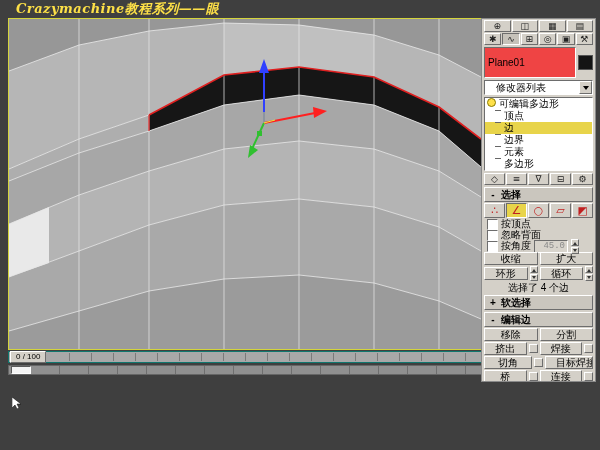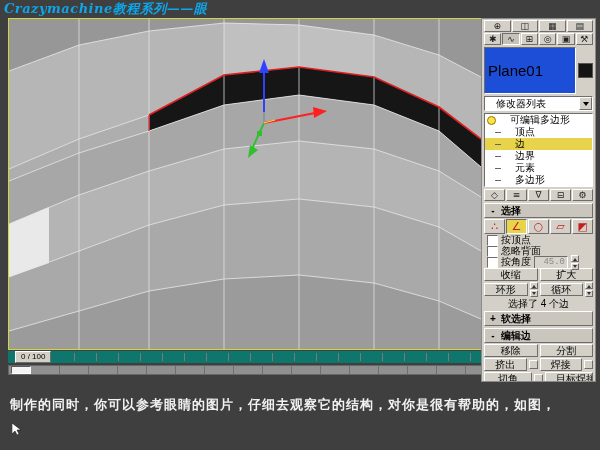--- a/index.html
+++ b/index.html
@@ -2,34 +2,34 @@
 <html><head>
 <meta charset="utf-8">
 <style>
   html,body{margin:0;padding:0;}
   body{
     width:600px;height:450px;position:relative;overflow:hidden;
     background:#3f3f3f;font-family:"Liberation Sans",sans-serif;
   }
   
   .page-title{
-    position:absolute;left:4px;top:0px;height:16px;line-height:16px;
-    color:#0ea5e9;font:italic bold 13px "DejaVu Serif",serif;letter-spacing:.5px;
+    position:absolute;left:16px;top:0px;height:16px;line-height:16px;
+    color:#fde047;font:italic bold 13px "DejaVu Serif",serif;letter-spacing:.5px;
     white-space:nowrap;
   }
   
   .viewport{
     position:absolute;left:8px;top:18px;width:472px;height:330px;
     border:1px solid #d4d43c;background:#8a8a8a;overflow:hidden;
   }
   .viewport svg{display:block;}
   
   .timeslider{
     position:absolute;left:8px;top:351px;width:548px;height:12px;
-    background:#a8a8a8;border:6px solid #0f766e;box-sizing:border-box;
+    background:#a8a8a8;border:1px solid #0f766e;box-sizing:border-box;
     display:flex;align-items:center;
   }
   .ts-handle{
     height:10px;margin-left:1px;padding:0 5px;font-size:8px;line-height:10px;
     background:#d4d0c8;border:1px solid;border-color:#ffffff #6d6d6d #6d6d6d #ffffff;
     color:#000;white-space:nowrap;cursor:pointer;
   }
   .ts-track{
     flex:1;height:8px;margin:0 2px;
     background:repeating-linear-gradient(90deg,transparent 0 21px,#7a7a7a 21px 22px);
@@ -54,41 +54,41 @@
   }
   .icon-row{display:flex;gap:1px;margin:1px 2px;}
   .mini-btn{
     flex:1;height:12px;font-size:9px;line-height:10px;padding:0;
     background:#d4d0c8;border:1px solid;border-color:#ffffff #6d6d6d #6d6d6d #ffffff;
     color:#222;text-align:center;cursor:pointer;font-family:"DejaVu Sans",sans-serif;
   }
   .mini-btn.pressed{border-color:#6d6d6d #ffffff #ffffff #6d6d6d;background:#c6c2ba;}
   .name-row{display:flex;gap:2px;margin:2px 2px;align-items:center;}
   .field{
-    flex:1;height:13px;line-height:13px;padding:16px 3px;background:#1d4ed8;
-    border:1px solid;border-color:#6d6d6d #ffffff #ffffff #6d6d6d;font-size:15px;
+    flex:1;height:13px;line-height:13px;padding:8px 3px;background:#ef4444;
+    border:1px solid;border-color:#6d6d6d #ffffff #ffffff #6d6d6d;font-size:10px;
   }
   .swatch{width:13px;height:13px;background:#141414;border:1px solid #555;cursor:pointer;}
   .combo{
     display:flex;margin:1px 2px;height:13px;background:#ffffff;
     border:1px solid;border-color:#6d6d6d #ffffff #ffffff #6d6d6d;
     align-items:center;cursor:pointer;
   }
   .combo .txt{flex:1;padding:0 11px;font-size:10px;line-height:12px;}
   .dd-arrow{
     width:11px;height:11px;background:#d4d0c8;
     border:1px solid;border-color:#ffffff #6d6d6d #6d6d6d #ffffff;
     display:flex;align-items:center;justify-content:center;
   }
   .dd-arrow i{width:0;height:0;border:3px solid transparent;border-top:4px solid #000;margin-top:3px;}
   .stack{
     margin:2px 2px;height:72px;background:#ffffff;overflow:hidden;
     border:1px solid;border-color:#6d6d6d #ffffff #ffffff #6d6d6d;
   }
-  .stack-row{height:12px;line-height:12px;display:flex;align-items:center;gap:14px;padding:0 2px;cursor:pointer;}
+  .stack-row{height:12px;line-height:12px;display:flex;gap:3px;padding:0 2px;cursor:pointer;}
   .stack-row .bulb{width:7px;height:7px;border-radius:50%;background:#ffe14a;border:1px solid #8a7a00;}
   .stack-row .tree{width:6px;height:1px;background:#666;margin-left:8px;}
   .stack-row.selected{background:#e8d44a;}
   .rollout{
     height:13px;margin:2px 2px 1px;display:flex;align-items:center;gap:4px;
     background:#cac6be;border:1px solid;border-color:#ffffff #6d6d6d #6d6d6d #ffffff;
     font-weight:bold;font-size:10px;padding:0 4px;cursor:pointer;
   }
   .rollout .sign{width:8px;text-align:center;font-weight:bold;}
   .subobj-btn{
@@ -337,19 +337,18 @@
   <div class="btn-row">
     <button class="pbtn">桥</button>
     <span class="sq"></span>
     <button class="pbtn">连接</button>
     <span class="sq"></span>
   </div>
 
 </div>
 
 <div class="caption">
-  <div>制作的同时，你可以参考眼睛的图片，仔细去观察它的结构，对你是很有帮助的，如图，</div>
   <div>
     <span class="cursor-icon"><svg width="9" height="12" viewBox="0 0 9 12">
           <polygon points="0,0 0,11 3,8 5,12 7,11 5,7 9,7" fill="#ffffff" stroke="#000" stroke-width="0.5"></polygon>
         </svg></span>
   </div>
 </div>
 
 </body></html>

